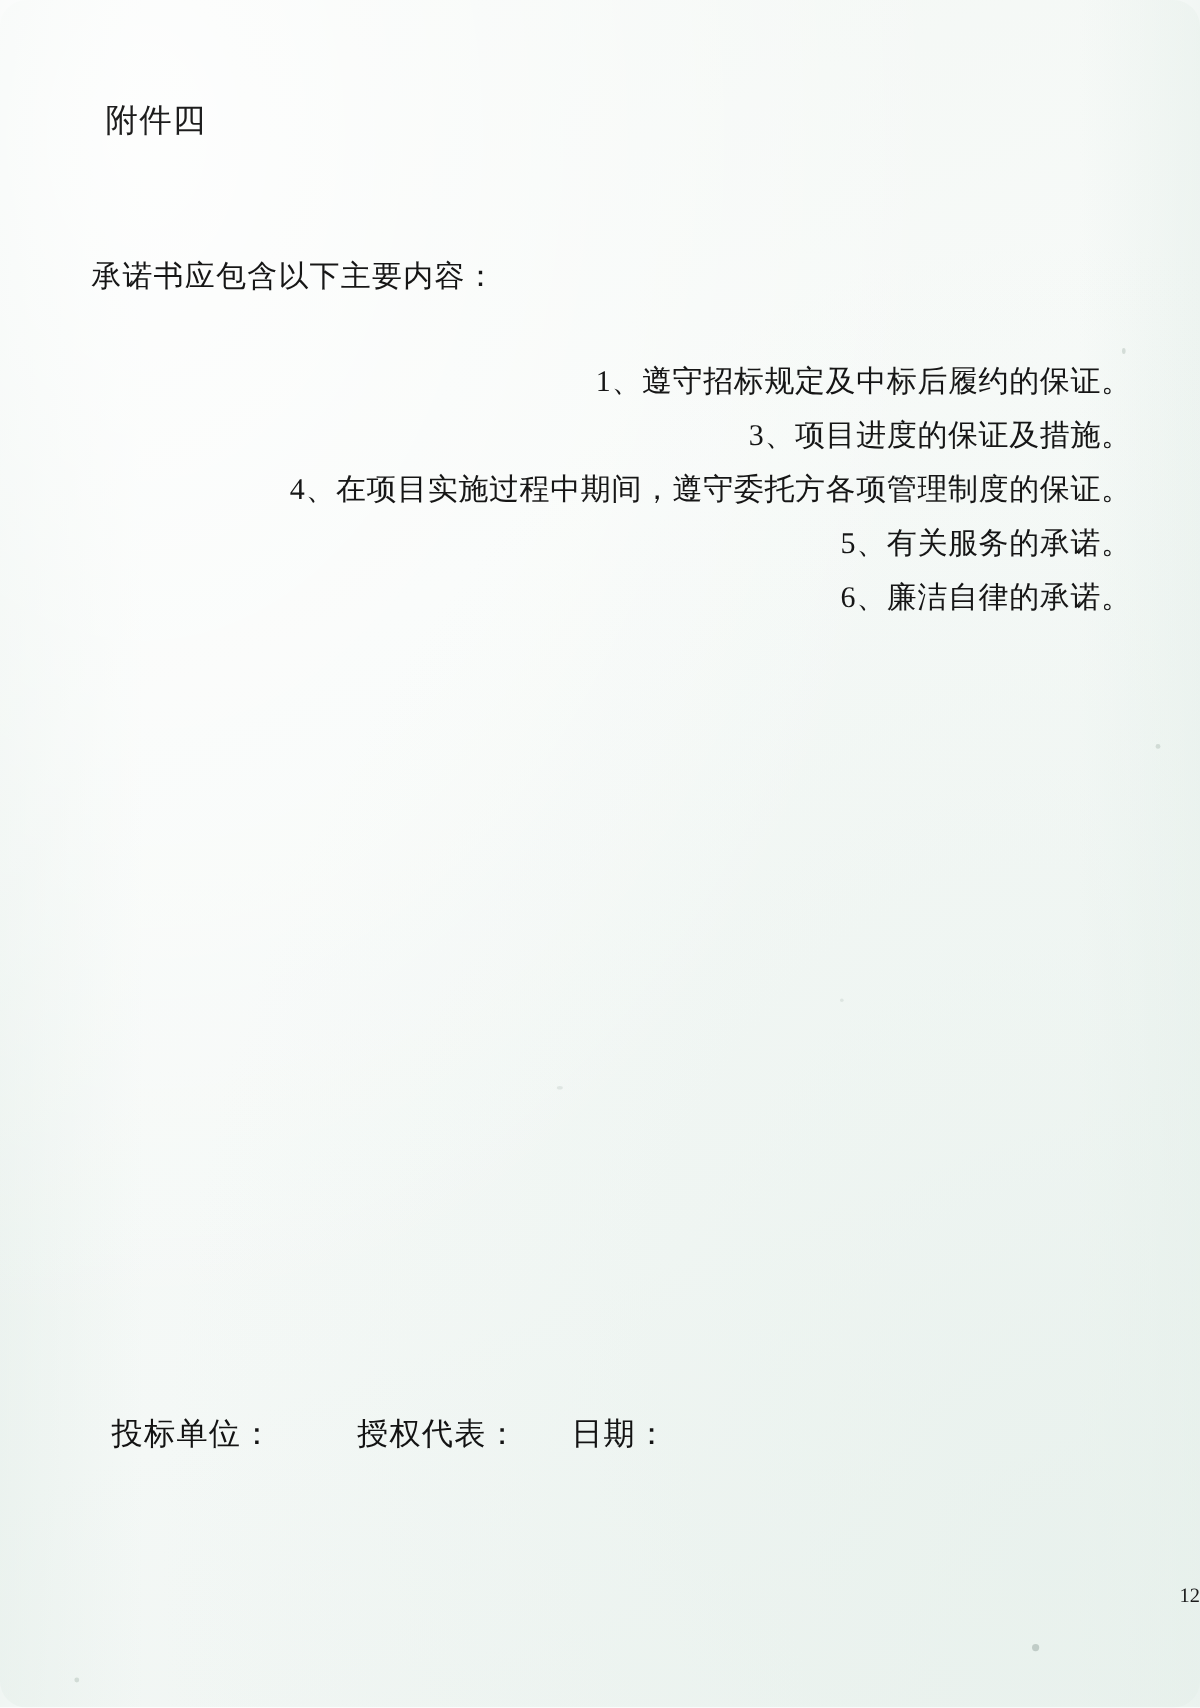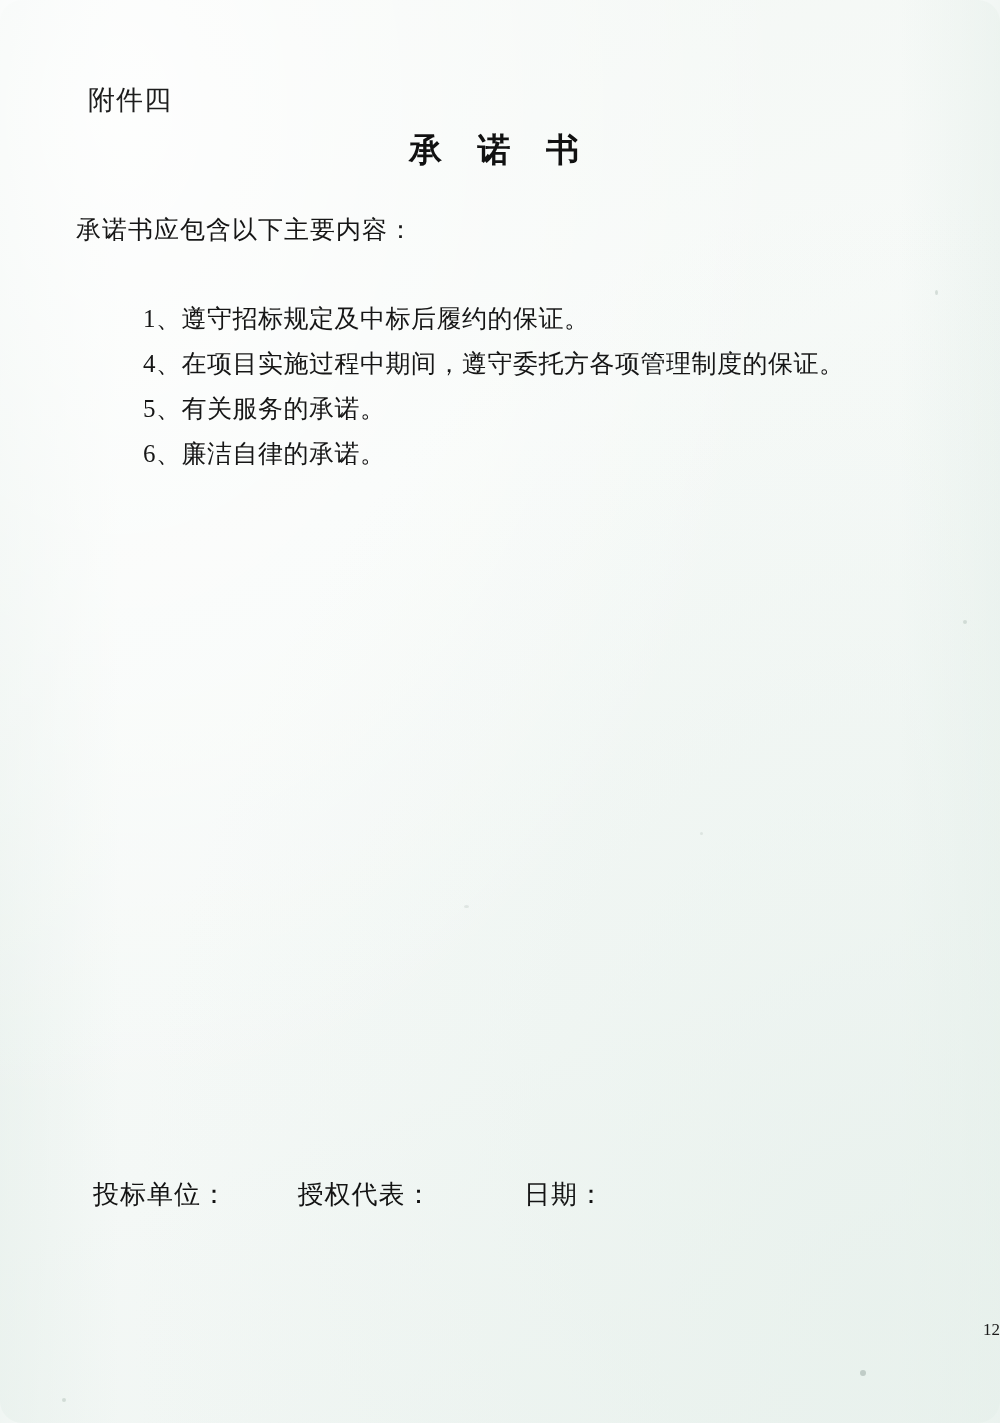--- a/index.html
+++ b/index.html
@@ -77,37 +77,38 @@
     left: 143px;
     top: 296px;
     width: 800px;
   }
   .list-item {
     font-size: 25px;
     color: #161616;
     line-height: 45px;
     letter-spacing: 0.5px;
     white-space: nowrap;
+    text-align: right;
   }
 
   .signature-row {
     position: absolute;
     left: 93px;
     top: 1153px;
     width: 820px;
     font-size: 26px;
     color: #131313;
     letter-spacing: 1px;
   }
   .sig-field {
     display: inline-block;
   }
   .sig-bidder { margin-right: 0; }
   .sig-rep { margin-left: 62px; margin-top: 24px; }
-  .sig-date { margin-left: 84px; }
+  .sig-date { margin-left: 36px; }
 
   .page-number {
     position: absolute;
     left: 0;
     right: 0;
     top: 1320px;
     text-align: right;
     font-size: 17px;
     color: #1b1b1b;
     font-family: "Liberation Serif", serif;
@@ -121,26 +122,26 @@
 
   <div class="speck" style="left:935px; top:290px; width:3px; height:5px;"></div>
   <div class="speck" style="left:963px; top:620px; width:4px; height:4px;"></div>
   <div class="speck" style="left:62px; top:1398px; width:4px; height:4px;"></div>
   <div class="speck" style="left:860px; top:1370px; width:6px; height:6px; opacity:0.85;"></div>
   <div class="speck" style="left:464px; top:905px; width:5px; height:3px; opacity:0.35;"></div>
   <div class="speck" style="left:700px; top:832px; width:3px; height:3px; opacity:0.35;"></div>
 
   <div class="attachment-label">附件四</div>
 
-  <div class="doc-title">承 诺 书</div>
 
   <div class="intro">承诺书应包含以下主要内容：</div>
 
   <div class="list">
     <div class="list-item">1、遵守招标规定及中标后履约的保证。</div>
+    <div class="list-item">3、项目进度的保证及措施。</div>
     <div class="list-item">4、在项目实施过程中期间，遵守委托方各项管理制度的保证。</div>
     <div class="list-item">5、有关服务的承诺。</div>
     <div class="list-item">6、廉洁自律的承诺。</div>
   </div>
 
   <div class="signature-row">
     <span class="sig-field sig-bidder">投标单位：</span>
     <span class="sig-field sig-rep">授权代表：</span>
     <span class="sig-field sig-date">日期：</span>
   </div>

